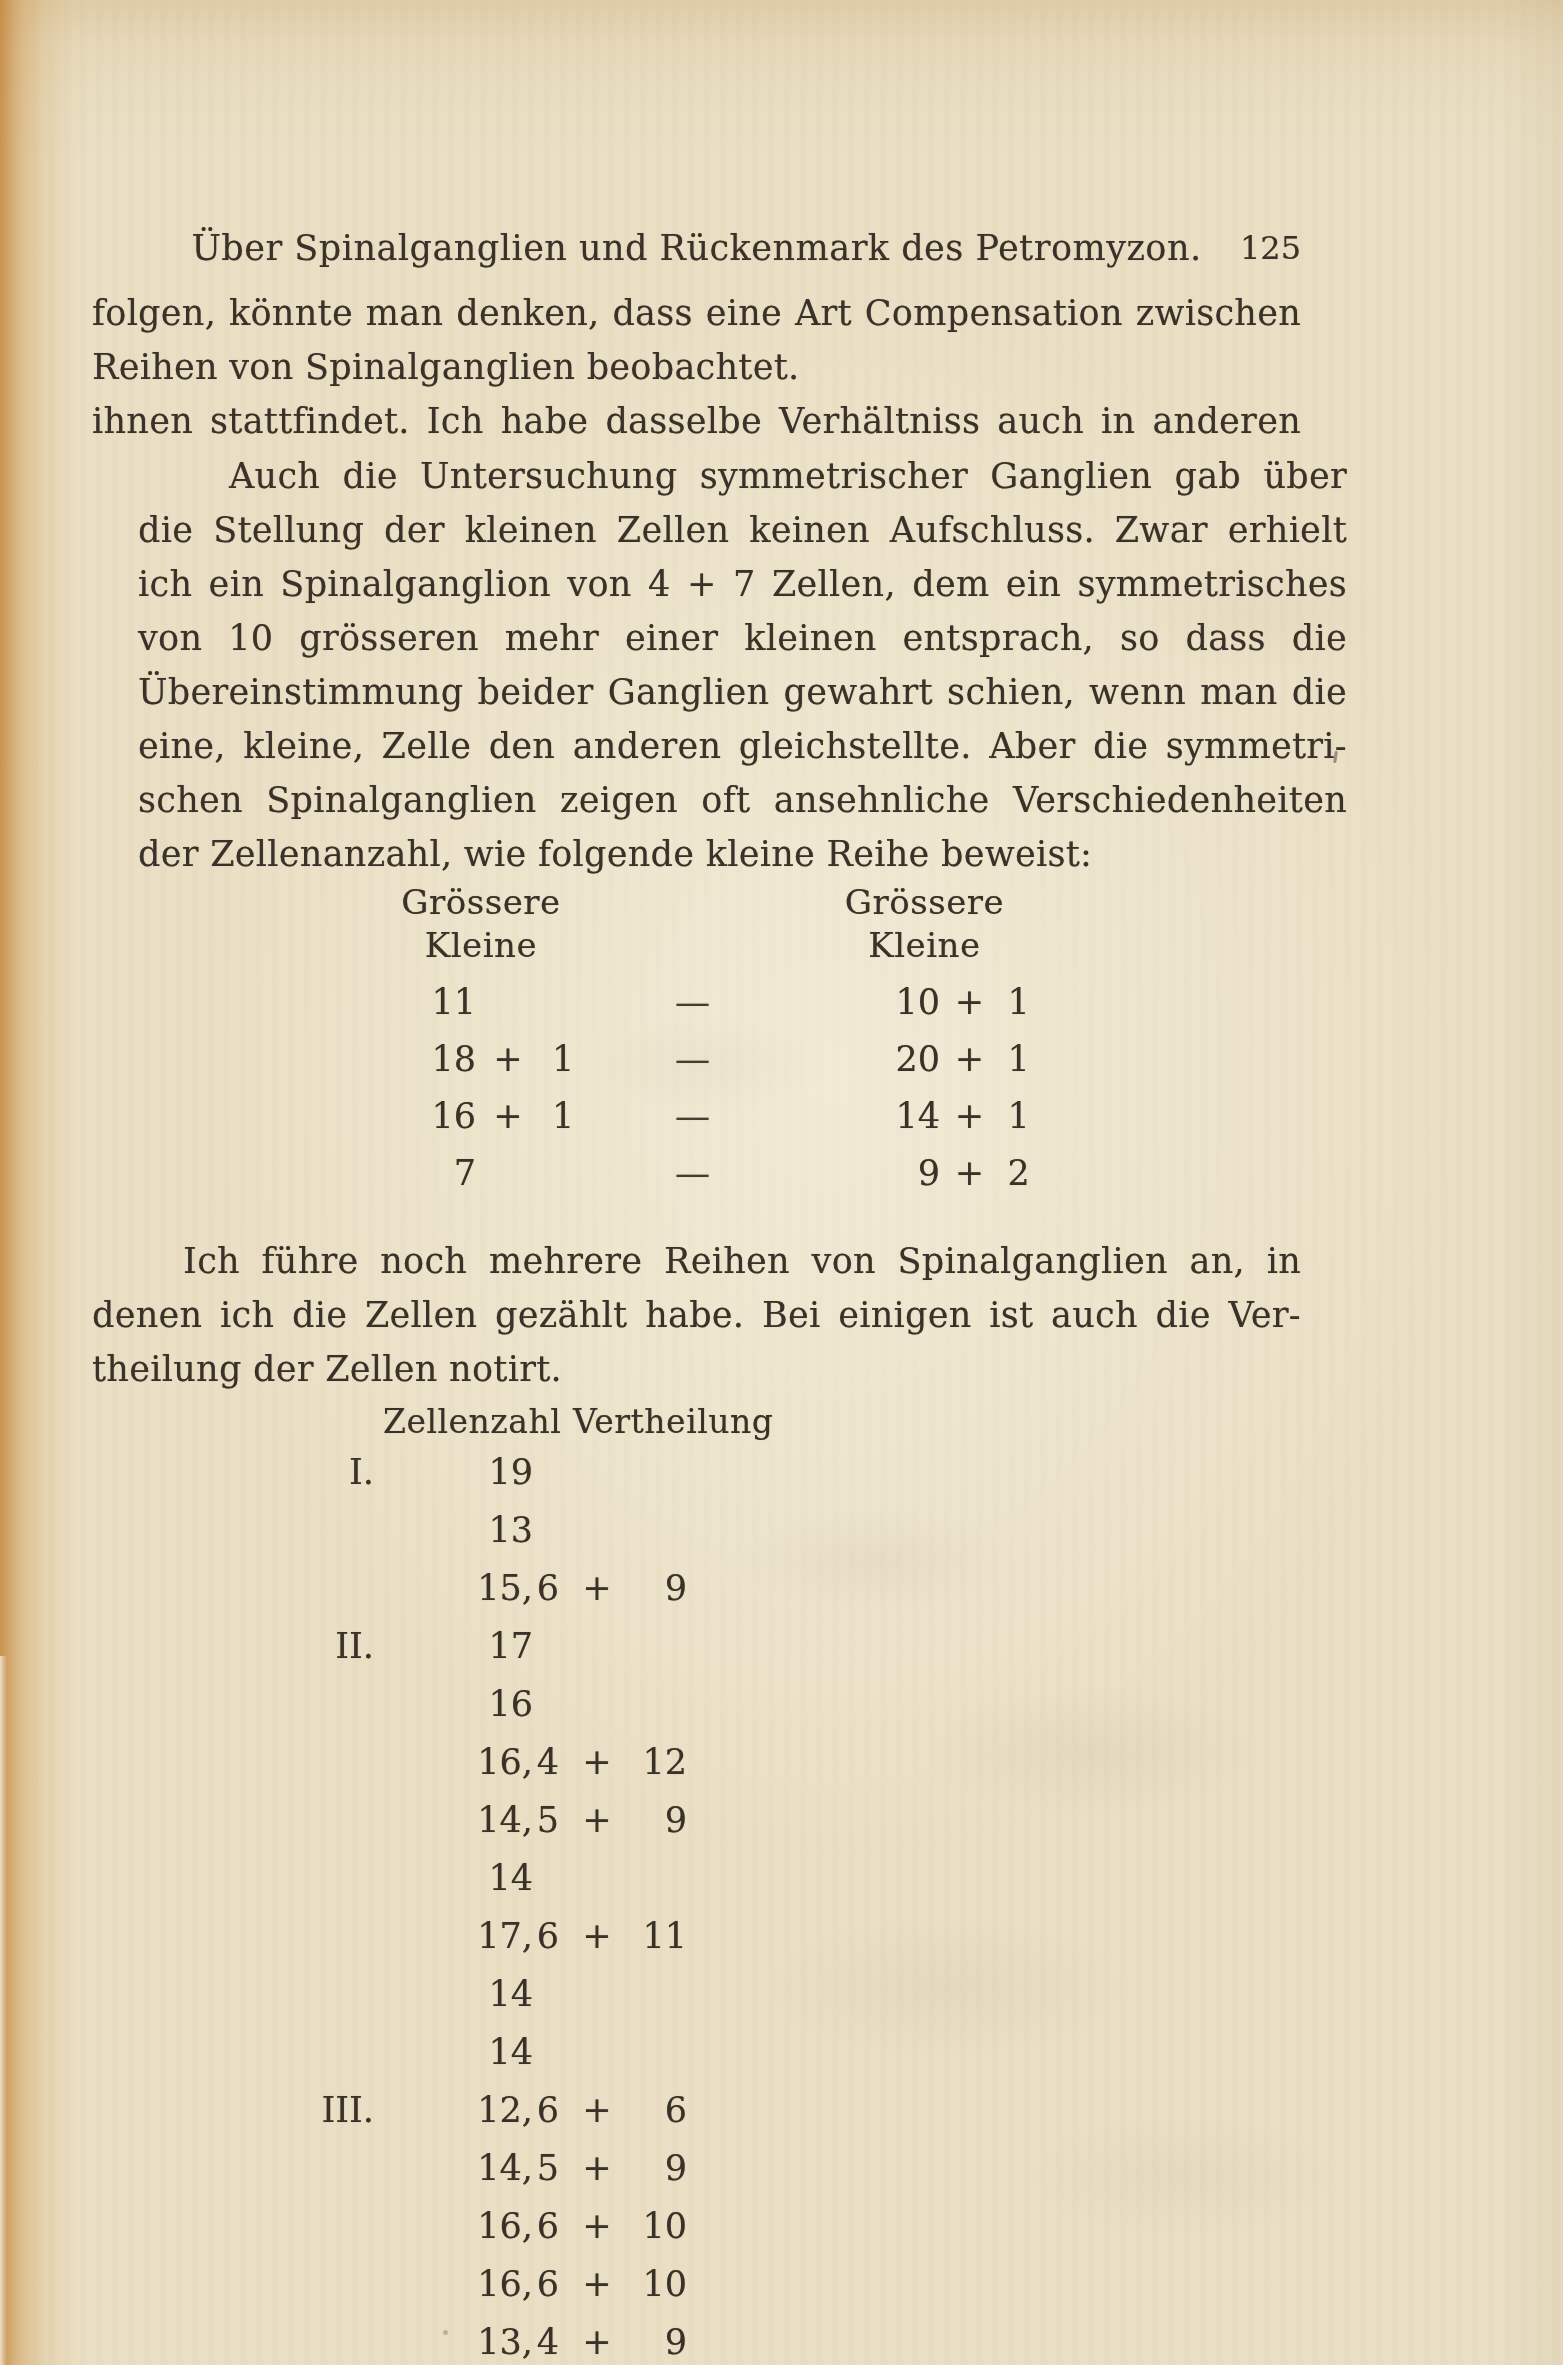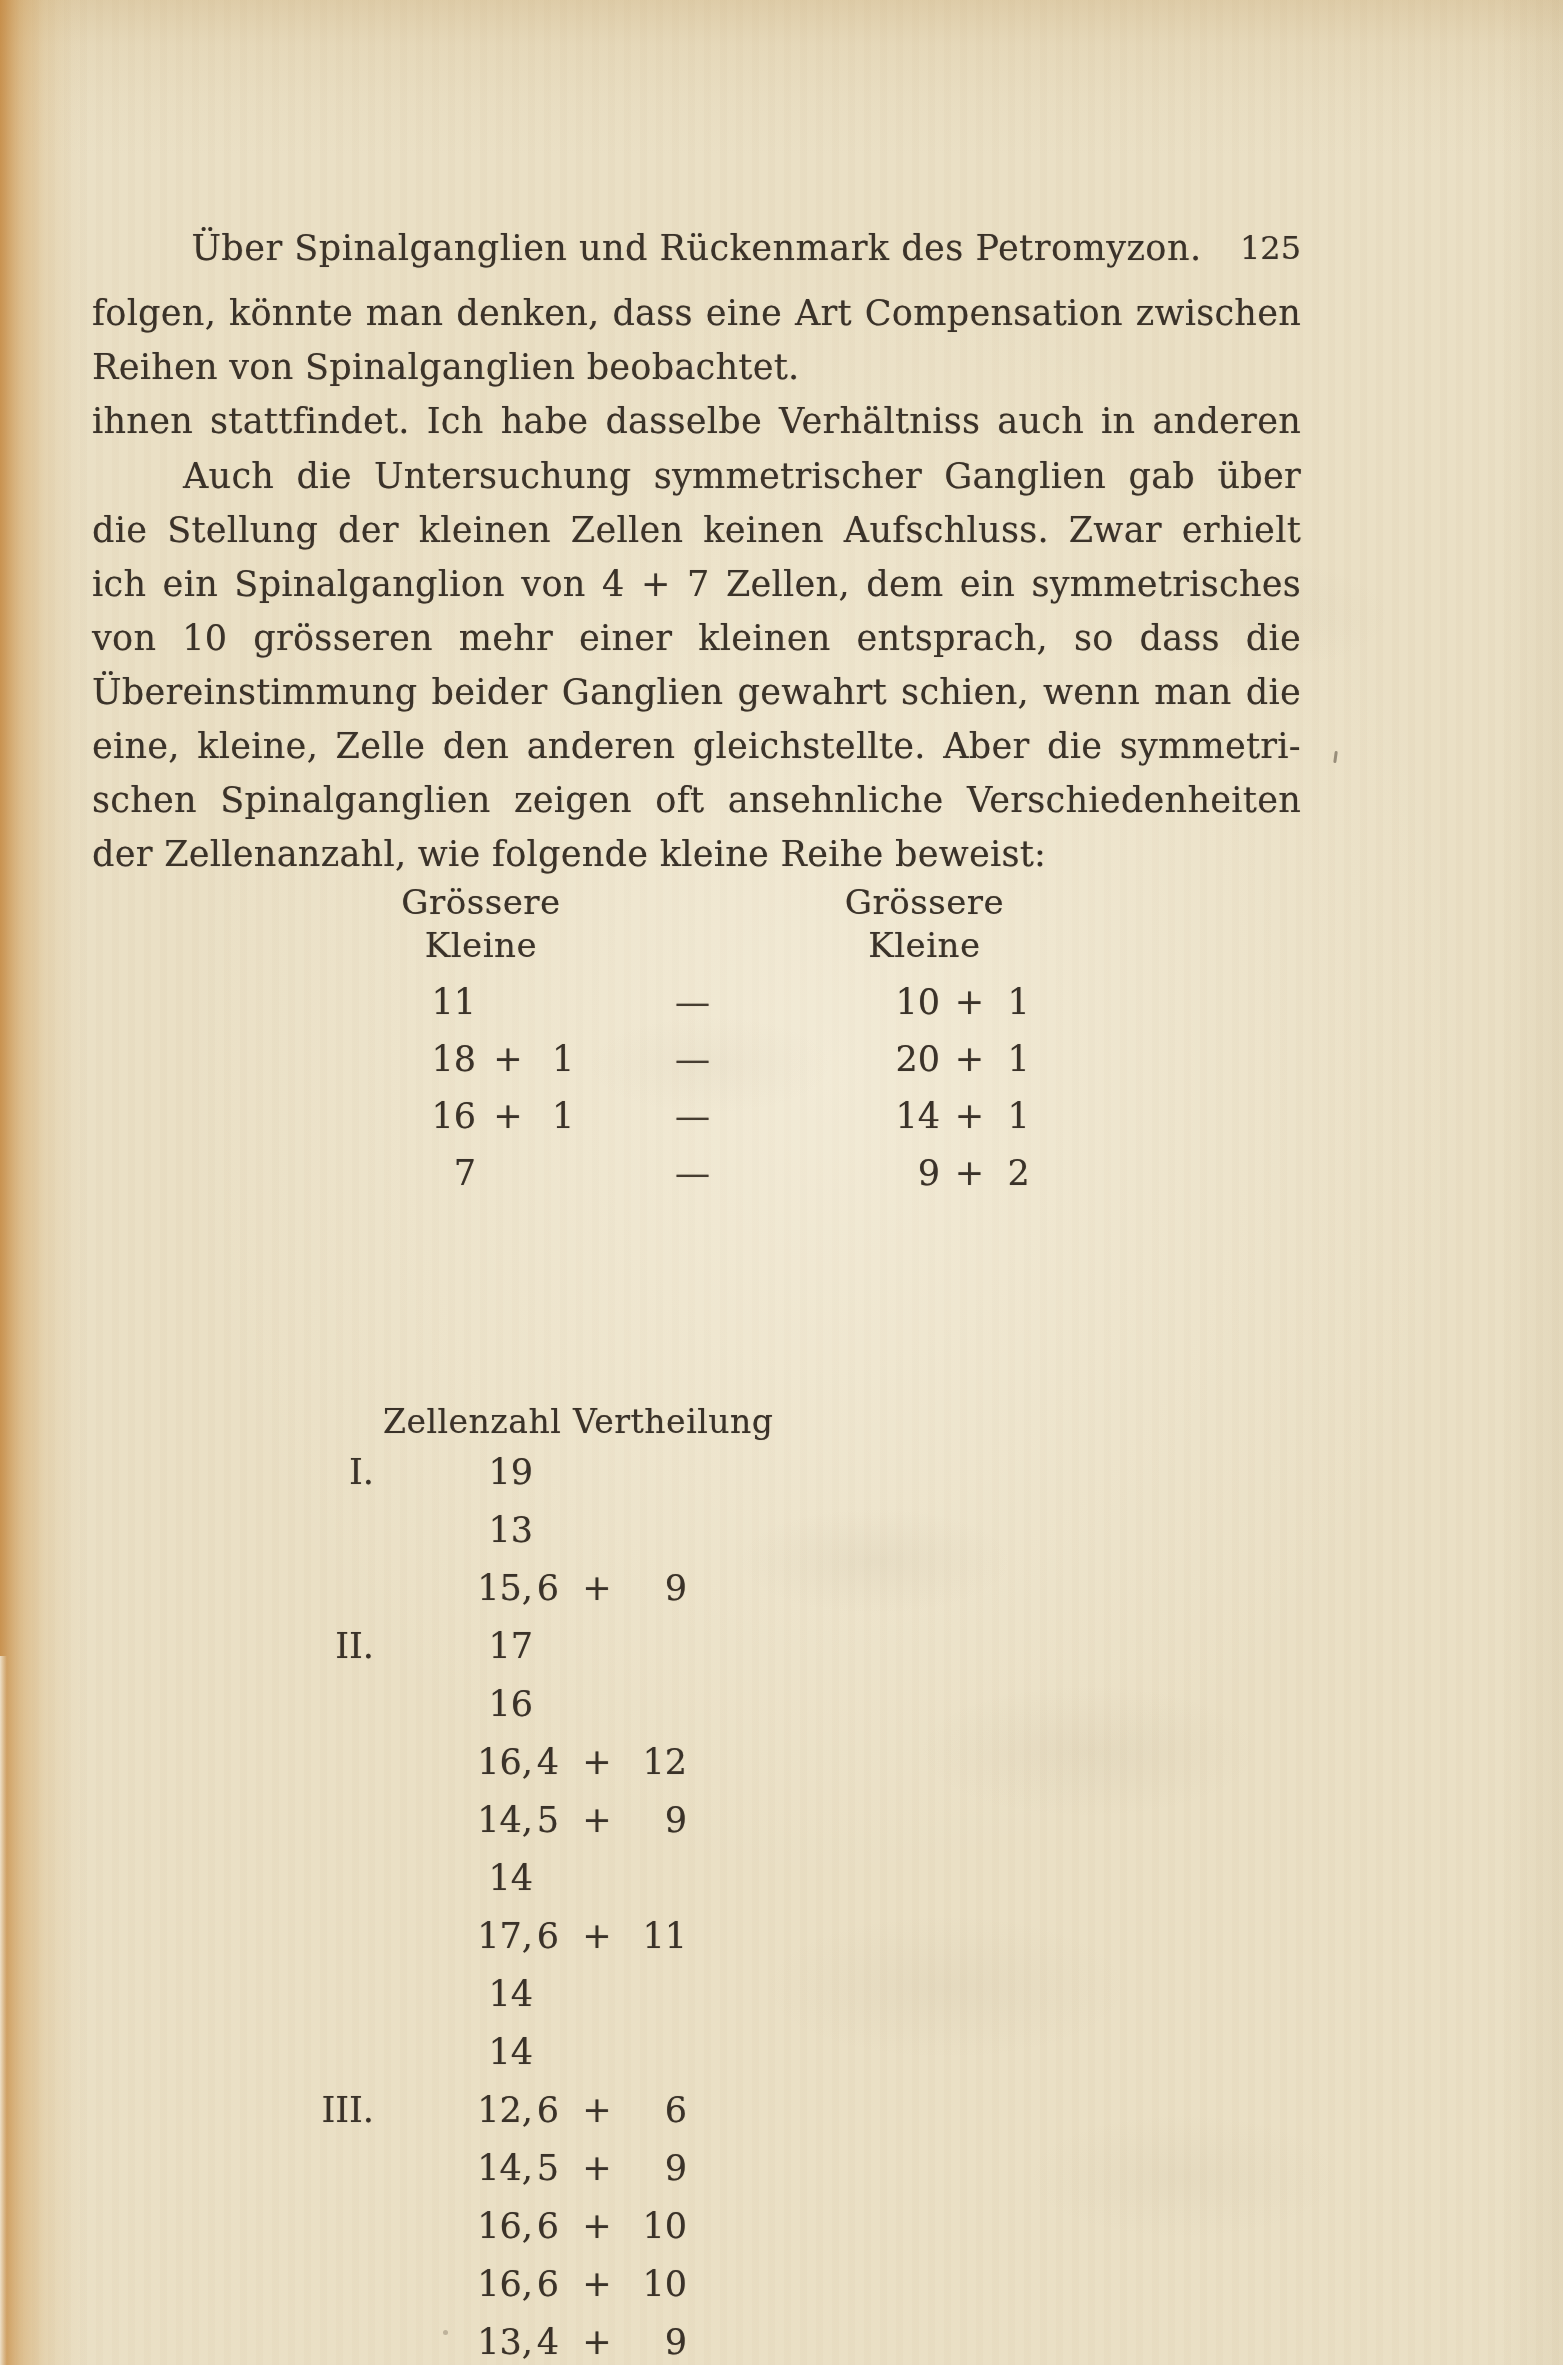--- a/index.html
+++ b/index.html
@@ -42,21 +42,21 @@
   .txt{text-shadow:0 0 0.9px rgba(62,50,36,.35), 0.3px 0.4px 0.5px rgba(62,50,36,.18);}
 
   
   .header-row{position:absolute;left:92px;top:227px;width:1209px;height:43px;line-height:43px;}
   .header-title{display:block;text-align:center;font-size:35px;letter-spacing:0.5px;}
   .page-number{position:absolute;right:0;top:0;font-size:32px;line-height:43px;}
 
   
   .para{position:absolute;left:92px;width:1209px;}
   .p1{top:286px;}
-  .p2{top:449px;}
+  .p2{top:449px;margin-left:46px;}
   .p3{top:1234px;}
   .bline{height:54px;line-height:54px;font-size:35px;letter-spacing:0.3px;text-align:justify;text-align-last:justify;white-space:normal;}
   .bline.endline{text-align-last:left;}
   .bline.indent{padding-left:91px;}
 
   
   .cmp-headers{position:absolute;top:881px;left:0;width:1563px;height:43px;line-height:43px;font-size:34px;}
   .cmp-h{position:absolute;text-align:center;letter-spacing:0.5px;}
   .cmp-h.left{left:344px;width:274px;}
   .cmp-h.right{left:791px;width:267px;}
@@ -154,20 +154,25 @@
       <span class="t-a">7</span>
       <span class="t-p"></span>
       <span class="t-b"></span>
       <span class="t-d">—</span>
       <span class="t-a2">9</span>
       <span class="t-p2">+</span>
       <span class="t-b2">2</span>
     </div>
   </div>
 
+  <div class="para p3">
+    <div class="bline indent">Ich führe noch mehrere Reihen von Spinalganglien an, in</div>
+    <div class="bline">denen ich die Zellen gezählt habe. Bei einigen ist auch die Ver-</div>
+    <div class="bline endline">theilung der Zellen notirt.</div>
+  </div>
 
   <div class="list-headers">
     <span class="list-h h1">Zellenzahl</span>
     <span class="list-h h2">Vertheilung</span>
   </div>
 
   <div class="list-rows">
     <div class="lrow">
       <span class="c-num">I.</span>
       <span class="c-sp"></span>

